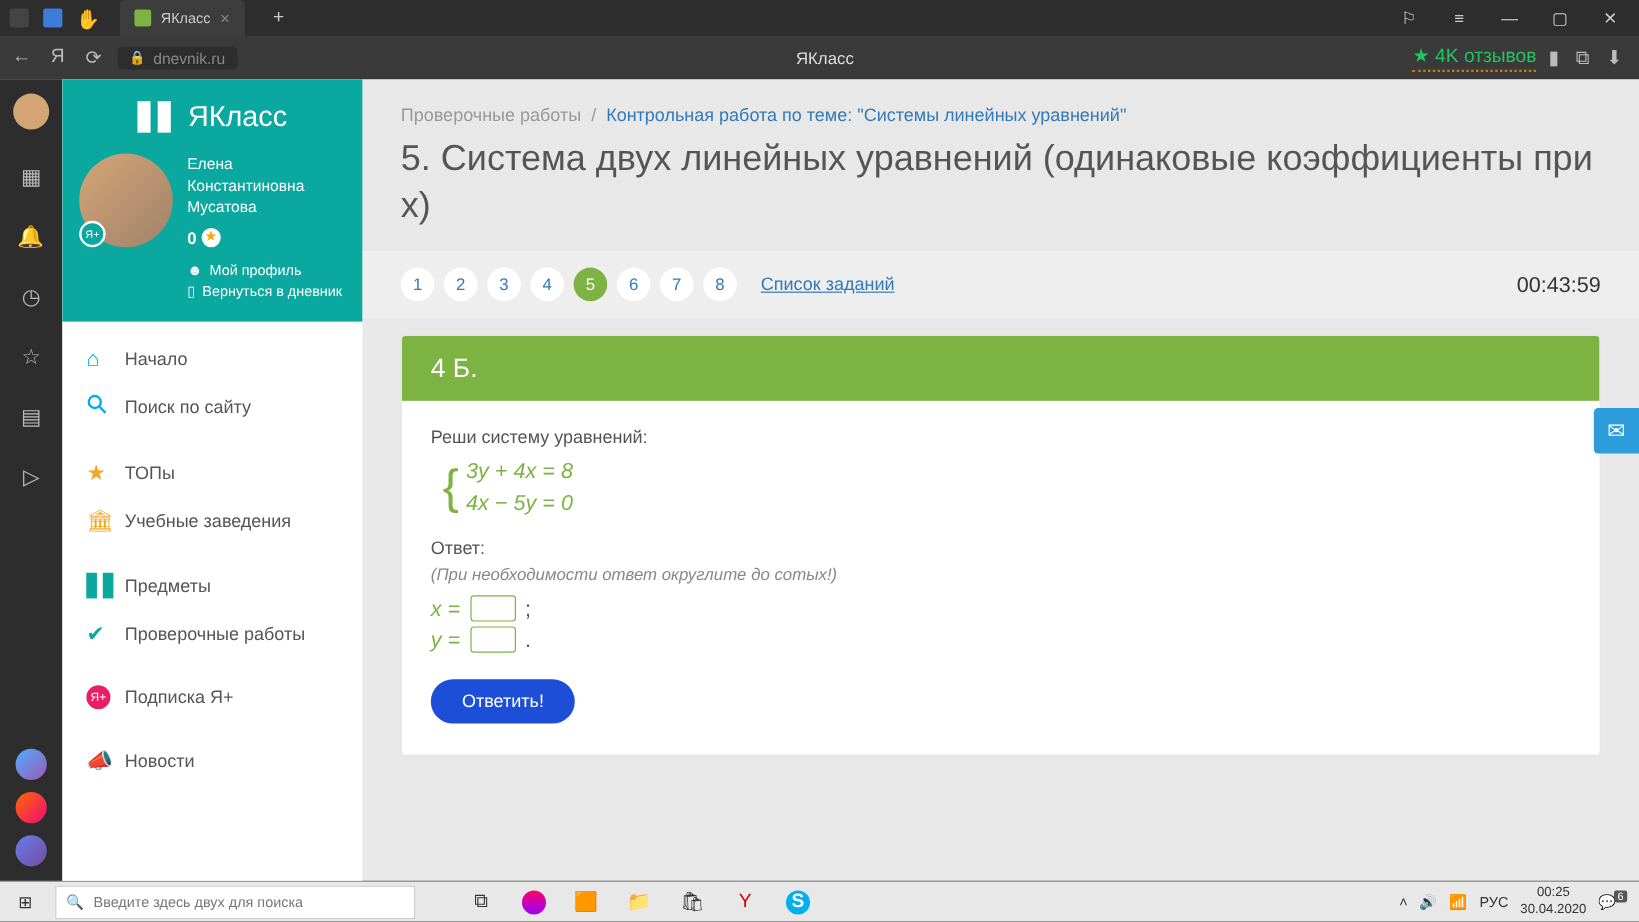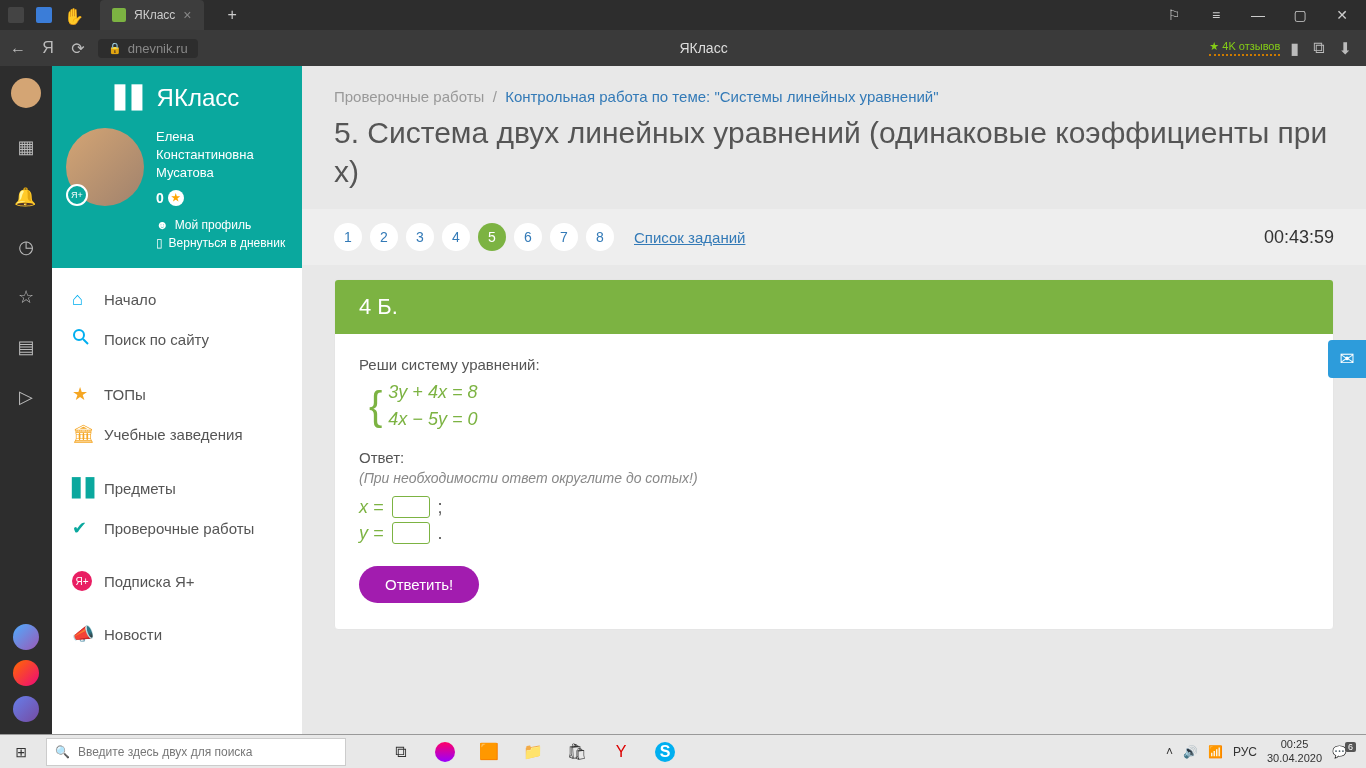--- a/index.html
+++ b/index.html
@@ -13,21 +13,21 @@
 .tab-close { color: #888; font-size: 14px; cursor: pointer; }
 .new-tab { color: #ccc; padding: 0 12px; font-size: 16px; }
 .titlebar-right { margin-left: auto; display: flex; gap: 14px; padding-right: 10px; color: #ccc; }
 .win-btn { width: 28px; text-align: center; font-size: 14px; }
 
 .addrbar { height: 36px; background: #3a3a3a; display: flex; align-items: center; padding: 0 8px; gap: 10px; }
 .nav-btn { color: #bbb; font-size: 16px; width: 20px; text-align: center; }
 .url-box { display: flex; align-items: center; gap: 6px; background: #2d2d2d; border-radius: 4px; padding: 2px 10px; color: #888; font-size: 13px; }
 .lock-icon { font-size: 11px; }
 .page-title-center { flex: 1; text-align: center; color: #ddd; font-size: 14px; }
-.reviews { color: #84cc16; font-size: 11px; border-bottom: 2px dotted #cc7a00; padding-bottom: 1px; }
+.reviews { color: #22c55e; font-size: 16px; border-bottom: 2px dotted #cc7a00; padding-bottom: 1px; }
 .addrbar-right { display: flex; gap: 14px; color: #bbb; align-items: center; padding-right: 6px; }
 
 
 .content-wrapper { height: 668px; background: #e8e8e8; display: flex; }
 
 
 .left-rail { width: 52px; background: #2d2d2d; display: flex; flex-direction: column; align-items: center; padding-top: 12px; gap: 28px; color: #bbb; }
 .avatar-small { width: 30px; height: 30px; border-radius: 50%; background: #d4a574; }
 .rail-icon { font-size: 18px; }
 .rail-bottom { margin-top: auto; display: flex; flex-direction: column; gap: 10px; padding-bottom: 12px; align-items: center; }
@@ -75,21 +75,21 @@
 .task-card { margin: 14px 32px; background: #fff; border: 1px solid #e5e5e5; border-radius: 4px; overflow: hidden; }
 .card-header { background: #7cb342; color: #fff; padding: 14px 24px; display: flex; justify-content: space-between; font-size: 22px; font-weight: 300; }
 .card-body { padding: 22px 24px 26px; color: #555; font-size: 15px; }
 .eq-system { color: #7cb342; font-family: 'Cambria Math', serif; font-style: italic; font-size: 18px; margin: 6px 0 16px 10px; display: flex; align-items: center; gap: 6px; }
 .brace { font-size: 40px; font-style: normal; line-height: 0.6; }
 .eq-lines div { line-height: 1.5; }
 .answer-label { margin-top: 8px; }
 .hint { font-style: italic; color: #888; margin: 4px 0 10px; font-size: 14px; }
 .ans-row { color: #7cb342; font-style: italic; font-family: 'Cambria Math', serif; font-size: 18px; display: flex; align-items: center; gap: 8px; margin: 4px 0; }
 .ans-input { width: 38px; height: 22px; border: 1px solid #7cb342; border-radius: 3px; font-style: normal; }
-.submit-btn { background: #a21caf; color: #fff; border: none; border-radius: 20px; padding: 10px 26px; font-size: 15px; margin-top: 18px; cursor: pointer; }
+.submit-btn { background: #1d4ed8; color: #fff; border: none; border-radius: 20px; padding: 10px 26px; font-size: 15px; margin-top: 18px; cursor: pointer; }
 
 .feedback-btn { position: fixed; right: 0; top: 340px; background: #2d9cdb; color: #fff; width: 38px; height: 38px; display: flex; align-items: center; justify-content: center; font-size: 18px; border-top-left-radius: 4px; border-bottom-left-radius: 4px; }
 
 
 .taskbar { height: 34px; background: #e8e8e8; border-top: 1px solid #999; display: flex; align-items: center; font-size: 12px; color: #333; }
 .start-btn { width: 42px; height: 34px; display: flex; align-items: center; justify-content: center; font-size: 14px; }
 .search-box { flex: 0 0 300px; height: 28px; background: #fff; border: 1px solid #ccc; display: flex; align-items: center; padding: 0 8px; color: #777; gap: 8px; margin: 0 4px; }
 .tb-icons { display: flex; gap: 2px; align-items: center; margin-left: 30px; }
 .tb-icon { width: 42px; height: 30px; display: flex; align-items: center; justify-content: center; font-size: 16px; }
 .tray { margin-left: auto; display: flex; align-items: center; gap: 10px; padding-right: 8px; }

